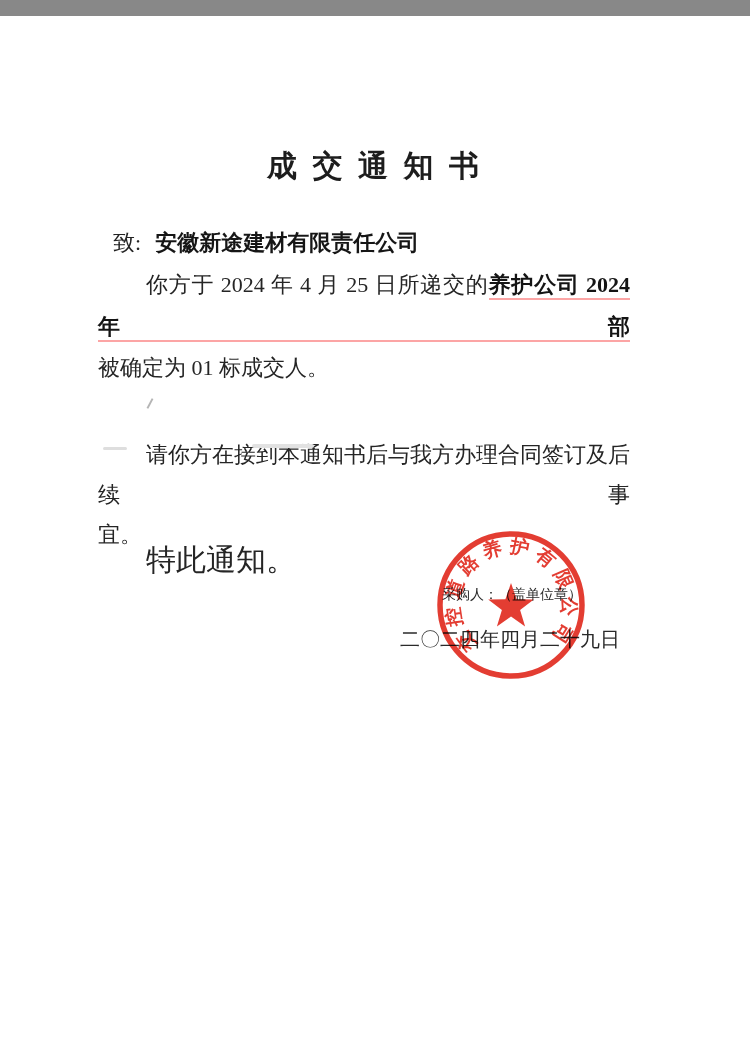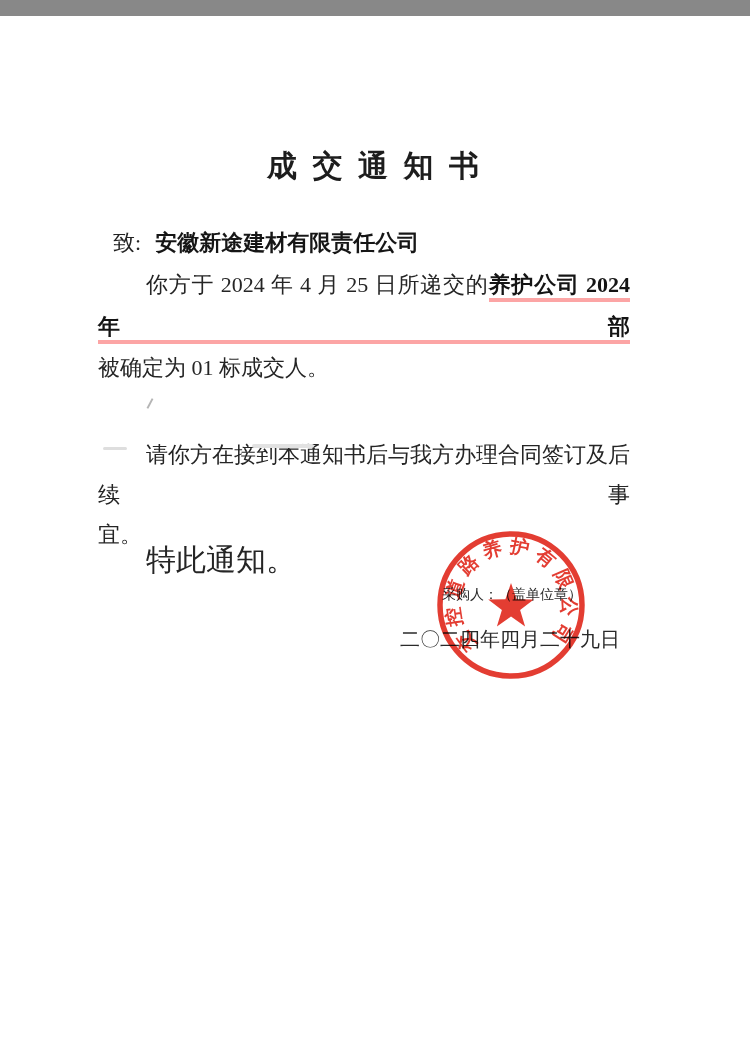--- a/index.html
+++ b/index.html
@@ -43,21 +43,21 @@
     color: #252525;
   }
   .p1 { top: 248px; line-height: 41.5px; }
   .p2 { top: 419px; line-height: 40px; }
   .line { display: block; }
   .line.fill { text-align: justify; text-align-last: justify; }
   .indent { text-indent: 48px; }
   .emph {
     font-weight: bold;
     color: #141414;
-    border-bottom: 4px solid #fca5a5;
+    border-bottom: 2px solid #fca5a5;
     padding-bottom: 1px;
   }
   .closing {
     position: absolute;
     left: 146px;
     top: 524px;
     font-size: 30px;
     line-height: 40px;
     color: #252525;
   }

